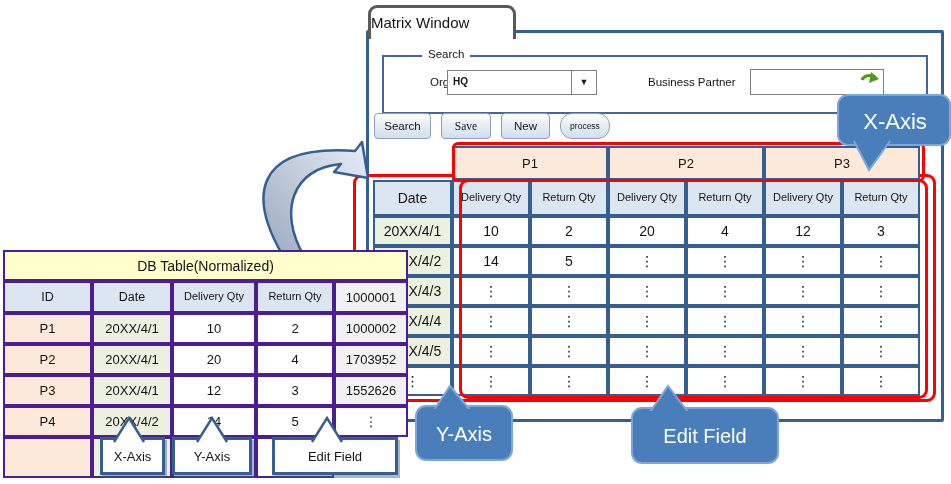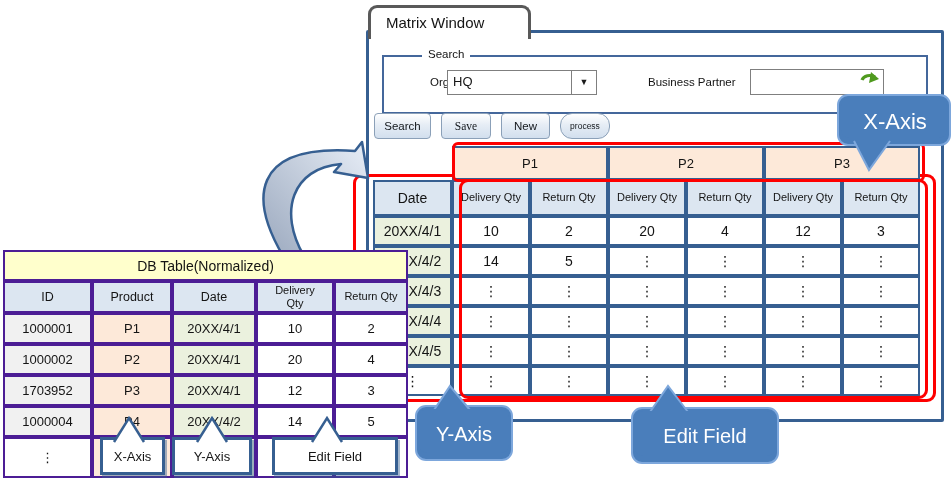--- a/index.html
+++ b/index.html
@@ -5,27 +5,27 @@
   html,body{margin:0;padding:0;background:#fff;}
   #canvas{position:relative;width:951px;height:484px;background:#fff;
           font-family:"Liberation Sans",sans-serif;color:#141414;overflow:hidden;}
   .abs{position:absolute;}
 
   
   #mx-window{left:366px;top:30px;width:572px;height:386px;border:3px solid #365f91;
              border-radius:2px;background:#fff;z-index:1;}
   #mx-tab{left:368px;top:5px;width:142px;height:31px;background:#fff;border:3px solid #595959;
           border-bottom:none;border-radius:9px 9px 0 0;z-index:2;
-          font-size:15px;line-height:29px;padding-left:15px;}
+          font-size:15px;line-height:29px;}
   #searchbox{left:382px;top:55px;width:542px;height:55px;border:2px solid #44679b;z-index:2;}
   #searchbox .legend{position:absolute;top:-9px;left:38px;background:#fff;padding:0 6px;font-size:11.5px;}
   .fldlabel{font-size:11.5px;line-height:23px;}
   #org-label{left:46px;top:14px;}
   #org-combo{left:63px;top:13px;width:148px;height:23px;border:1px solid #7f7f7f;background:#fff;}
-  #org-combo .val{position:absolute;left:5px;top:0;font-size:13px;line-height:22px;}
+  #org-combo .val{position:absolute;left:5px;top:0;font-size:10px;line-height:22px;font-weight:bold;}
   #org-combo .dd{position:absolute;right:0;top:0;width:24px;height:100%;border-left:1px solid #7f7f7f;
                  background:#fff;text-align:center;font-size:9px;line-height:22px;color:#1a1a1a;}
   #bp-label{left:264px;top:14px;}
   #bp-field{left:366px;top:12px;width:132px;height:24px;border:1px solid #7f7f7f;background:#fff;}
 
   .btn{position:absolute;top:113px;height:24px;border:1px solid #8ba0b8;border-radius:4px;
        background:linear-gradient(#ffffff,#e6edf5 45%,#d2dfee);font-size:11.5px;
        display:flex;align-items:center;justify-content:center;z-index:2;color:#14181c;}
   #btn-search{left:374px;width:55px;}
   #btn-save{left:441px;width:48px;font-family:Liberation Serif, serif;}
@@ -173,40 +173,39 @@
         <stop offset="100%" stop-color="#e8eef7"></stop>
       </linearGradient>
     </defs>
     <path d="M 288,264 C 246,198 252,144 355,151 L 362,142 L 368,178 L 334,172 L 341,164
              C 292,168 278,212 304,256 Z" fill="url(#arrgrad)" stroke="#365f91" stroke-width="2.5" stroke-linejoin="round"></path>
   </svg>
 
   <div class="abs" id="db-grid">
       <div class="title">DB Table(Normalized)</div>
       <div class="head">ID</div>
-      <div class="head">Product</div>
       <div class="head">Date</div>
       <div class="head qty">Delivery Qty</div>
       <div class="head qty">Return Qty</div>
       <div class="id">1000001</div>
       <div class="prod">P1</div>
       <div class="date">20XX/4/1</div>
       <div>10</div>
       <div>2</div>
       <div class="id">1000002</div>
       <div class="prod">P2</div>
       <div class="date">20XX/4/1</div>
       <div>20</div>
       <div>4</div>
       <div class="id">1703952</div>
       <div class="prod">P3</div>
       <div class="date">20XX/4/1</div>
       <div>12</div>
       <div>3</div>
-      <div class="id">1000004</div>
+      <div class="id">1552626</div>
       <div class="prod">P4</div>
       <div class="date">20XX/4/2</div>
       <div>14</div>
       <div>5</div>
       <div>⋮</div>
       <div class="prod"></div>
       <div class="date"></div>
       <div></div>
       <div></div>
     </div>

